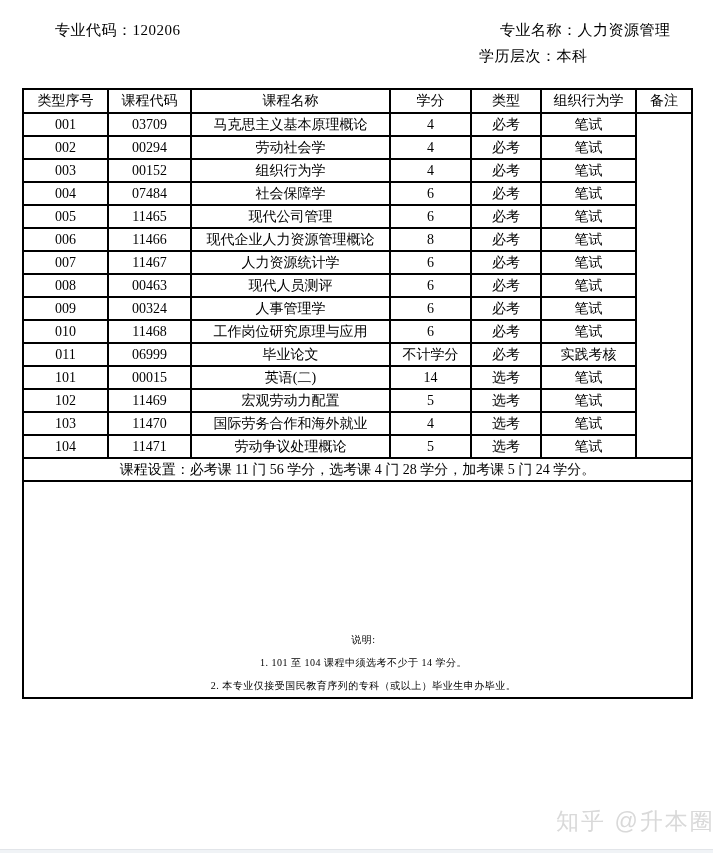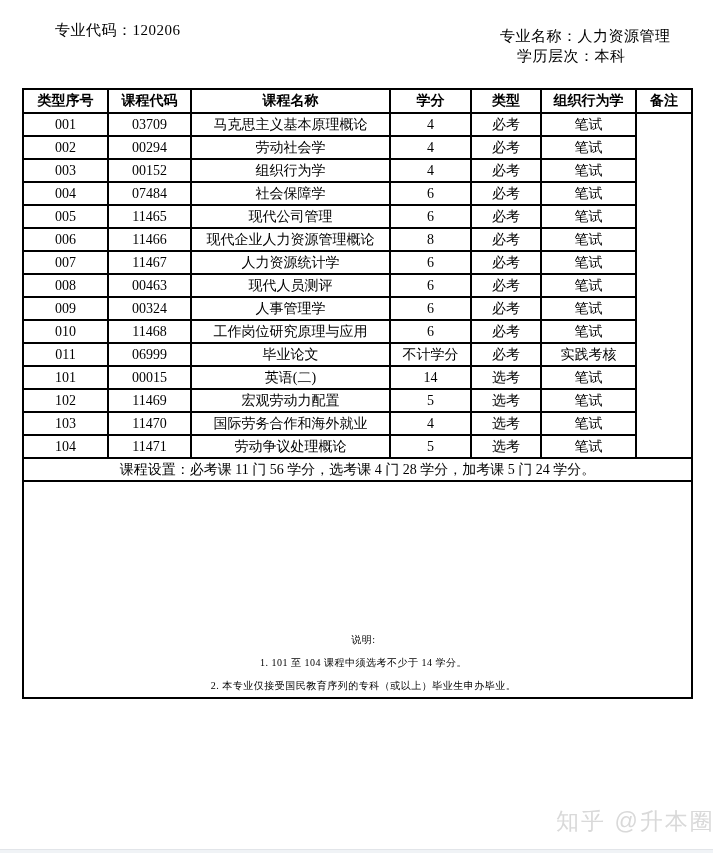--- a/index.html
+++ b/index.html
@@ -17,41 +17,41 @@
   }
   .hdr-line {
     position: absolute;
     font-size: 15px;
     white-space: nowrap;
     letter-spacing: 0.5px;
     color: #000000;
   }
   #hdr-major-code    { left: 55px;  top: 21px; }
   #hdr-school        { left: 57px;  top: 47px; }
-  #hdr-major-name    { left: 500px; top: 27px; }
-  #hdr-degree-level  { left: 517px; top: 47px; }
+  #hdr-major-name    { left: 500px; top: 21px; }
+  #hdr-degree-level  { left: 479px; top: 47px; }
 
   table.course {
     position: absolute;
     left: 22px; top: 88px;
     width: 669px;
     border-collapse: collapse;
     table-layout: fixed;
   }
   table.course th, table.course td {
     border: 2px solid #000000;
     font-size: 14px;
     font-weight: normal;
     text-align: center;
     vertical-align: middle;
     padding: 0;
     height: 23px;
     white-space: nowrap;
   }
-  table.course thead th { height: 24px; font-weight: bold; }
+  table.course thead th { height: 24px; }
   td.cell-name { text-align: left; padding-left: 8px; }
   td.remarks-merged { background: #ffffff; }
   td.summary-cell {
     text-align: left;
     padding-left: 10px;
     height: 21px;
     font-size: 14px;
     margin-left: 34px;
   }
   td.big-cell {

